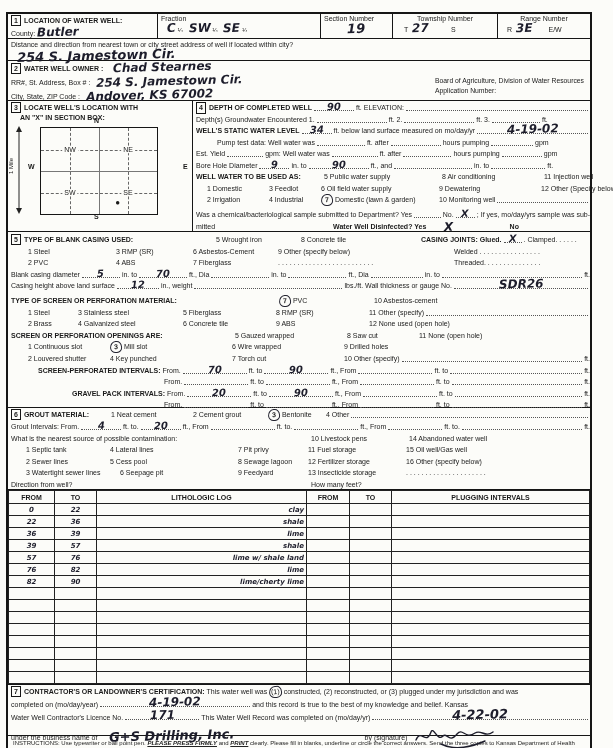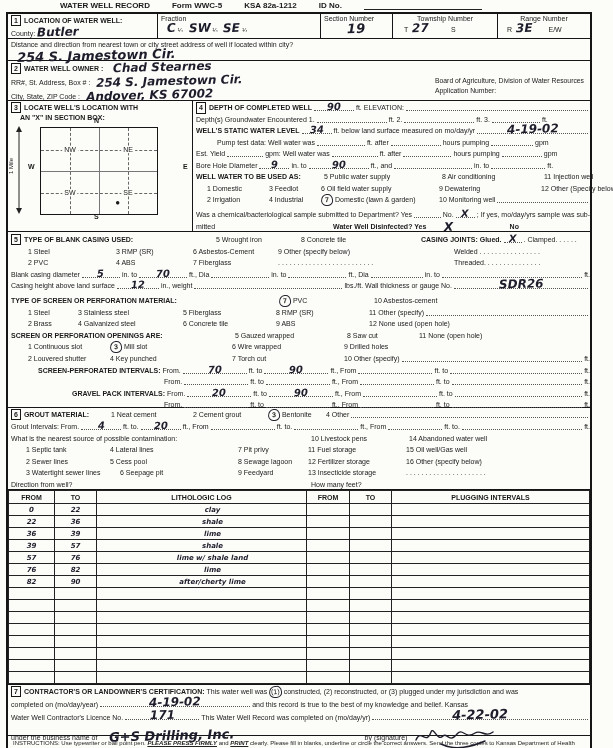--- a/index.html
+++ b/index.html
@@ -44,41 +44,34 @@
   .compass{position:absolute;font-size:7px;font-weight:bold;}
   .welldot{position:absolute;font-size:8px;line-height:8px;}
   .mile{position:absolute;left:4px;top:24px;height:90px;width:14px;}
   .milelab{position:absolute;left:-9px;top:38px;transform:rotate(-90deg);font-size:6px;}
   
   table.litho{border-collapse:collapse;table-layout:fixed;width:100%;}
   table.litho th,table.litho td{border:1px solid #222;font-size:7px;height:11px;padding:0 2px;overflow:hidden;}
   table.litho th{height:12px;font-weight:bold;text-align:center;}
   td.c0,td.c1,td.c3,td.c4{text-align:center;}
   td.hwc{font-family:"DejaVu Sans",sans-serif;font-style:italic;font-weight:bold;font-size:9.5px;color:#1d1d2b;}
-  td.c2.hwc{text-align:center;padding-left:24px;}
+  td.c2.hwc{text-align:right;padding-left:24px;}
   
   .cert .l{line-height:13px;}
   
   .instr{font-size:6px;line-height:8px;padding:3px 5px 4px 5px;color:#222;}
   .u{text-decoration:underline;font-style:italic;font-weight:bold;}
   .rightcol{position:absolute;right:6px;top:15px;font-size:6.8px;line-height:10px;}
   .sig{vertical-align:-8px;margin-left:6px;}
 </style>
 </head>
 <body>
 
 <div class="page">
 
-  <div class="topline">
-    <span>WATER WELL RECORD</span>
-    <span>Form WWC-5</span>
-    <span>KSA 82a-1212</span>
-    <span>ID No.</span>
-    <i class="idline"></i>
-  </div>
 
   <div class="formbox">
 
     <div class="sec s1r1">
       <div class="cell" style="width:150px;">
         <div class="nw"><span class="sn">1</span><span class="b">LOCATION OF WATER WELL:</span></div>
         <div class="nw"><span>County:</span> <span class="hw big">Butler</span></div>
       </div>
       <div class="cell" style="width:163px;">
         <div>Fraction</div>
@@ -498,21 +491,21 @@
             <td class="c0 hwc">76</td>
             <td class="c1 hwc">82</td>
             <td class="c2 hwc">lime</td>
             <td class="c3"></td>
             <td class="c4"></td>
             <td class="c5"></td>
           </tr>
           <tr>
             <td class="c0 hwc">82</td>
             <td class="c1 hwc">90</td>
-            <td class="c2 hwc">after/cherty lime</td>
+            <td class="c2 hwc">lime/cherty lime</td>
             <td class="c3"></td>
             <td class="c4"></td>
             <td class="c5"></td>
           </tr>
           <tr>
             <td class="c0"></td>
             <td class="c1"></td>
             <td class="c2"></td>
             <td class="c3"></td>
             <td class="c4"></td>

